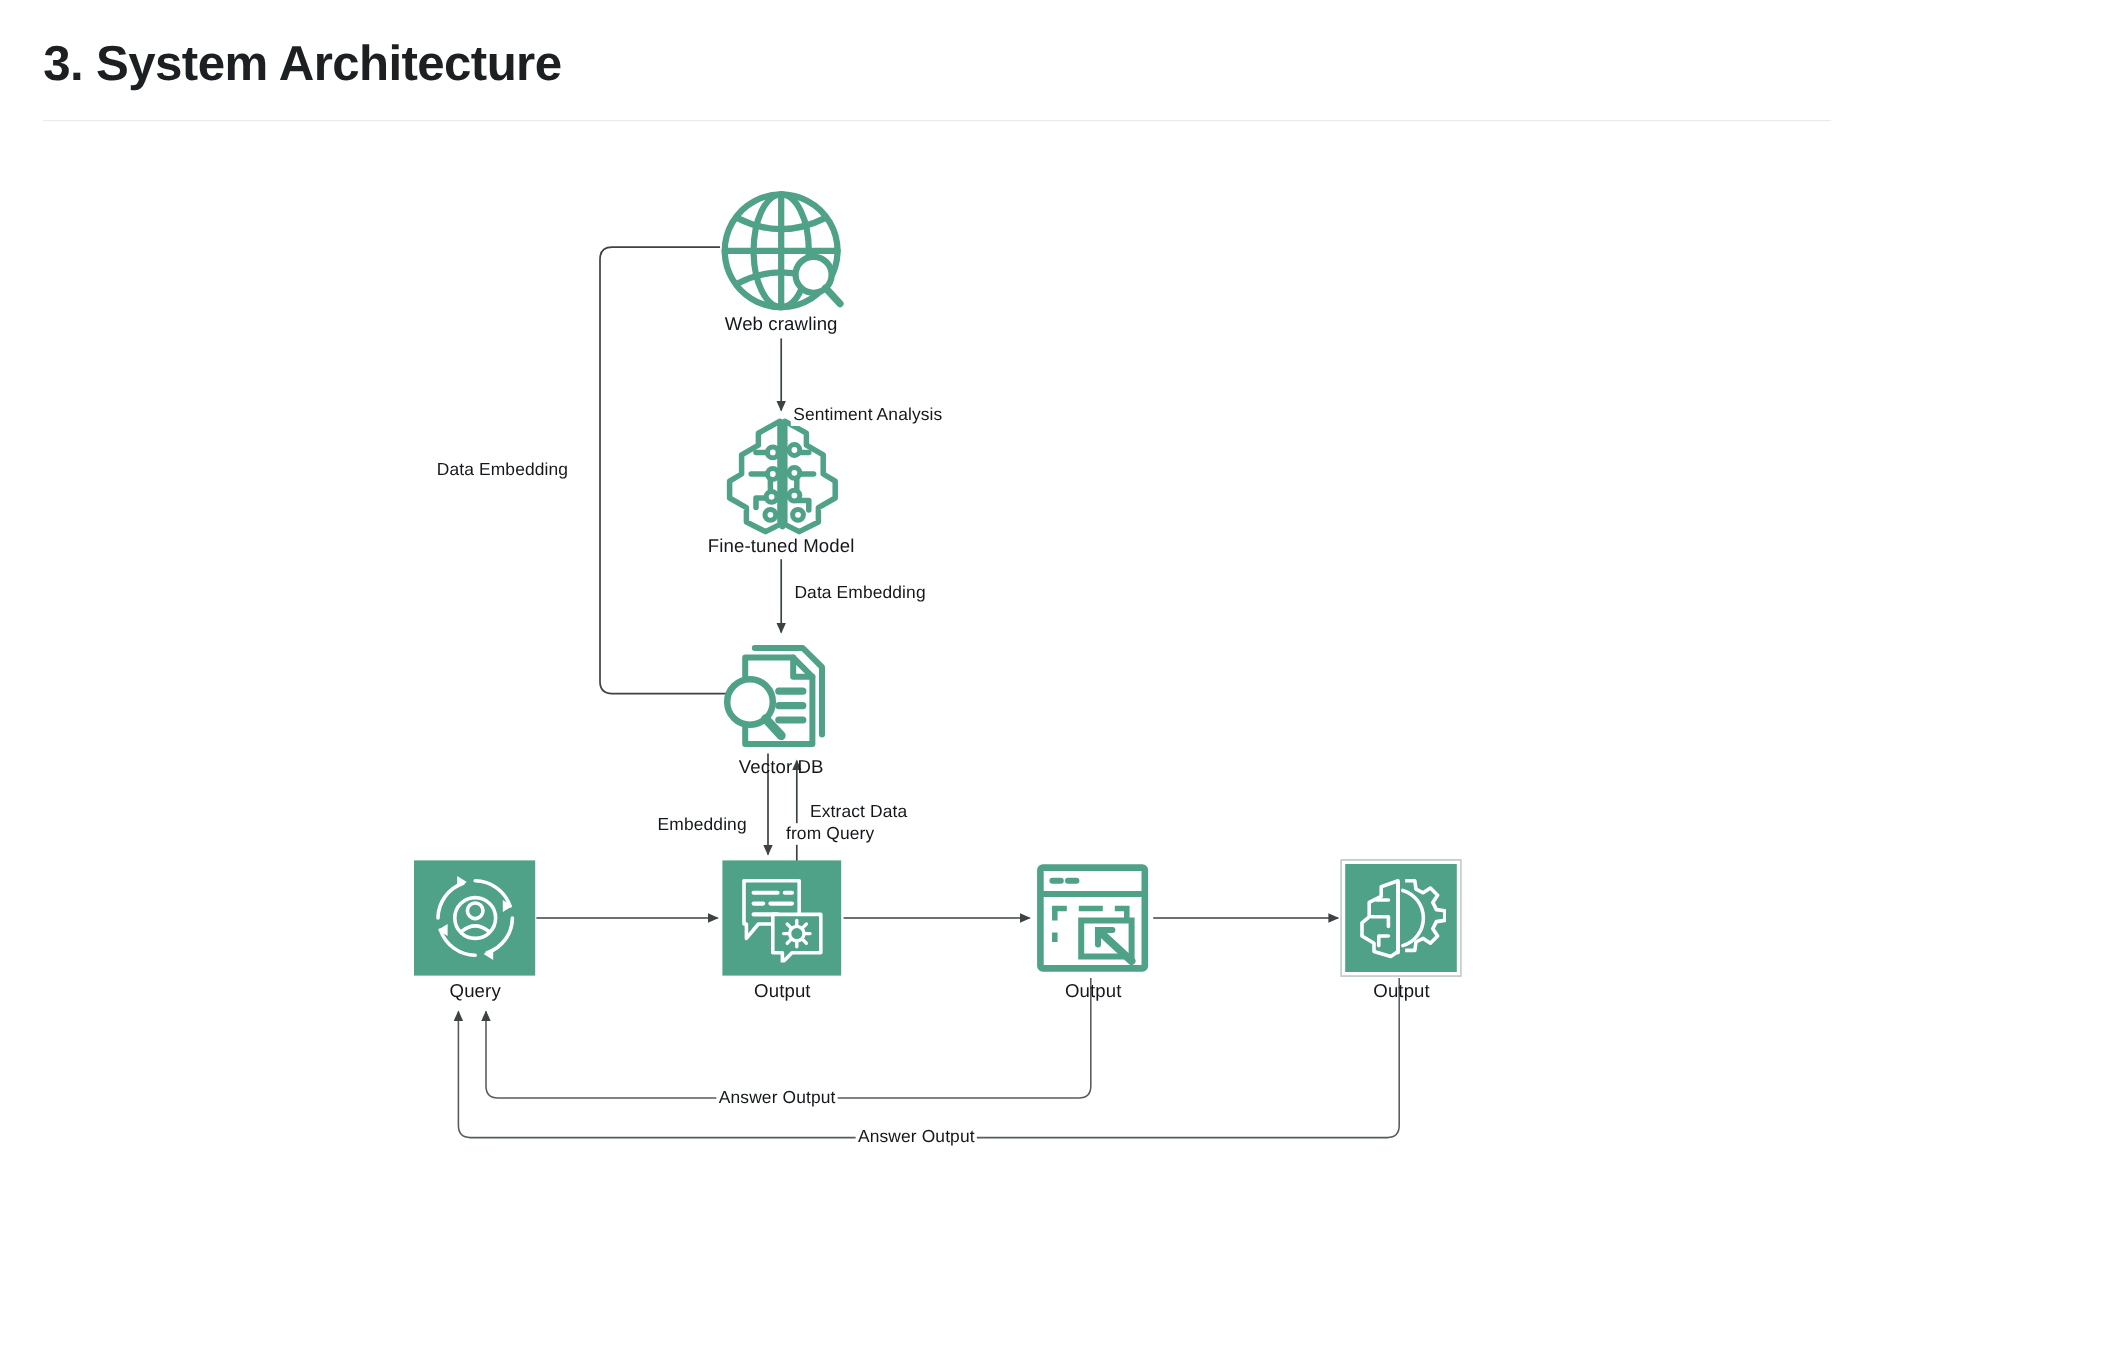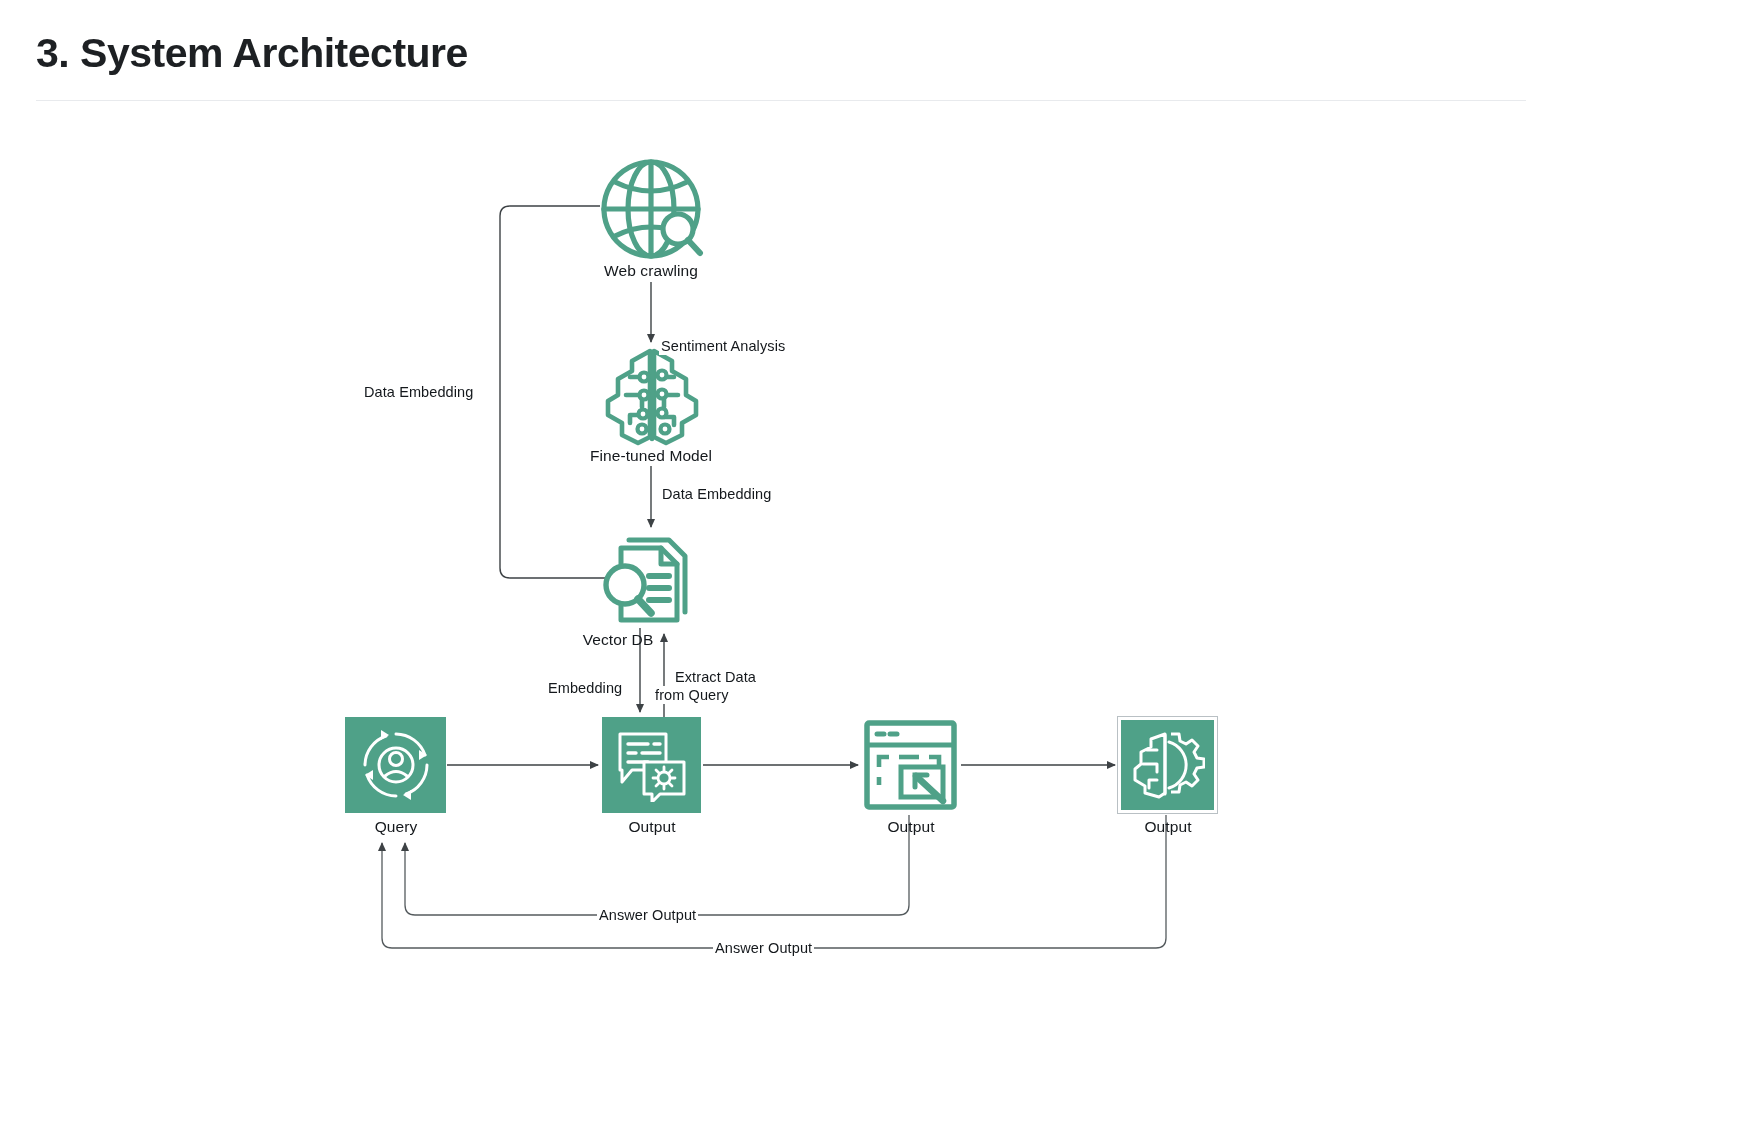--- a/index.html
+++ b/index.html
@@ -156,21 +156,21 @@
       </g>
       <g stroke="#4fa188" stroke-width="6" stroke-linecap="round">
         <line x1="52" y1="46" x2="72" y2="46"></line>
         <line x1="52" y1="58" x2="72" y2="58"></line>
         <line x1="52" y1="70" x2="72" y2="70"></line>
       </g>
       <circle cx="28" cy="55" r="19" fill="#ffffff" stroke="#4fa188" stroke-width="5.4"></circle>
       <line x1="41" y1="69" x2="54" y2="83" stroke="#4fa188" stroke-width="7.5" stroke-linecap="round"></line>
     </svg>
   </div>
-  <div class="node-label" style="left:518px; top:631px; width:200px;">Vector DB</div>
+  <div class="node-label" style="left:551px; top:631px; width:200px;">Vector DB</div>
 
   <div class="tile tile-filled" style="left:345px; top:717px; width:101px; height:96px;">
     <svg width="74" height="74" viewBox="0 0 74 74">
       <g fill="none" stroke="#ffffff" stroke-width="3" stroke-linecap="round">
         <circle cx="37" cy="37" r="17"></circle>
         <circle cx="37" cy="31" r="6.5"></circle>
         <path d="M26 48 Q37 39 48 48"></path>
         <path d="M37 6 A31 31 0 0 1 66 27"></path>
         <path d="M68 37 A31 31 0 0 1 47 66"></path>
         <path d="M37 68 A31 31 0 0 1 8 47"></path>

